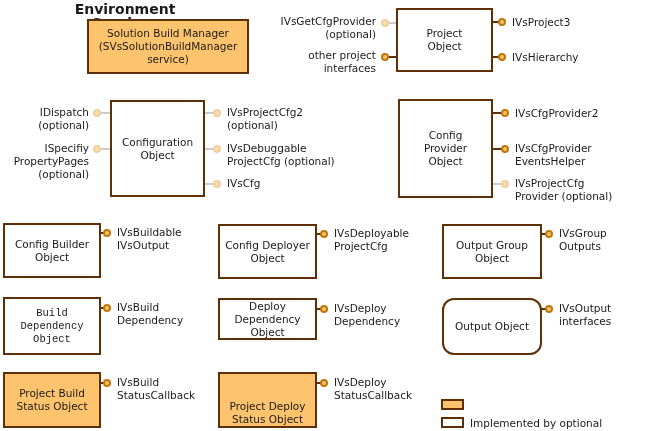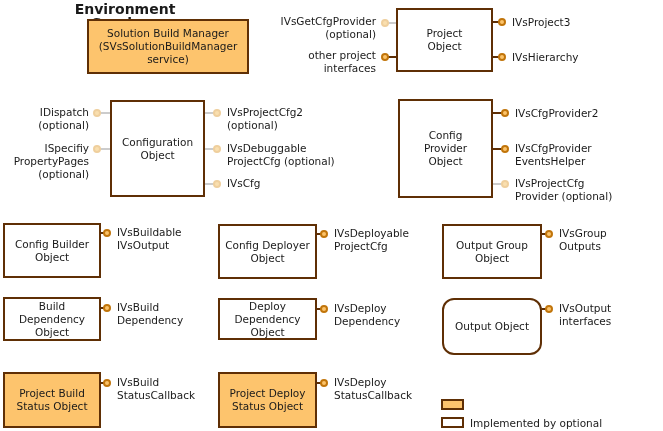--- a/index.html
+++ b/index.html
@@ -142,21 +142,21 @@
 
   <div class="box" style="left:442px;top:224px;width:100px;height:55px;">
     <span>Output Group
 Object</span>
   </div>
   <div class="stem strong" style="left:542px;top:233px;width:7px;"></div>
   <div class="dot strong" style="left:545px;top:230px;"></div>
   <div class="lbl" style="left:559px;top:227px;">IVsGroup
 Outputs</div>
 
-  <div class="box" style="left:3px;top:297px;width:98px;height:44px;">
+  <div class="box" style="left:3px;top:297px;width:98px;height:58px;font-family:Liberation Mono, monospace;">
     <span>Build
 Dependency
 Object</span>
   </div>
   <div class="stem strong" style="left:101px;top:307px;width:6px;"></div>
   <div class="dot strong" style="left:103px;top:304px;"></div>
   <div class="lbl" style="left:117px;top:301px;">IVsBuild
 Dependency</div>
 
   <div class="box" style="left:218px;top:298px;width:99px;height:42px;">
@@ -179,21 +179,21 @@
 
   <div class="box env" style="left:3px;top:372px;width:98px;height:56px;">
     <span>Project Build
 Status Object</span>
   </div>
   <div class="stem strong" style="left:101px;top:382px;width:6px;"></div>
   <div class="dot strong" style="left:103px;top:379px;"></div>
   <div class="lbl" style="left:117px;top:376px;">IVsBuild
 StatusCallback</div>
 
-  <div class="box env" style="left:218px;top:372px;width:99px;height:56px;">
+  <div class="box env" style="left:218px;top:372px;width:99px;height:56px;align-items:flex-end;">
     <span>Project Deploy
 Status Object</span>
   </div>
   <div class="stem strong" style="left:317px;top:382px;width:7px;"></div>
   <div class="dot strong" style="left:320px;top:379px;"></div>
   <div class="lbl" style="left:334px;top:376px;">IVsDeploy
 StatusCallback</div>
 
   <div class="swatch env" style="left:441px;top:399px;"></div>
   <div class="swatch proj" style="left:441px;top:417px;"></div>

